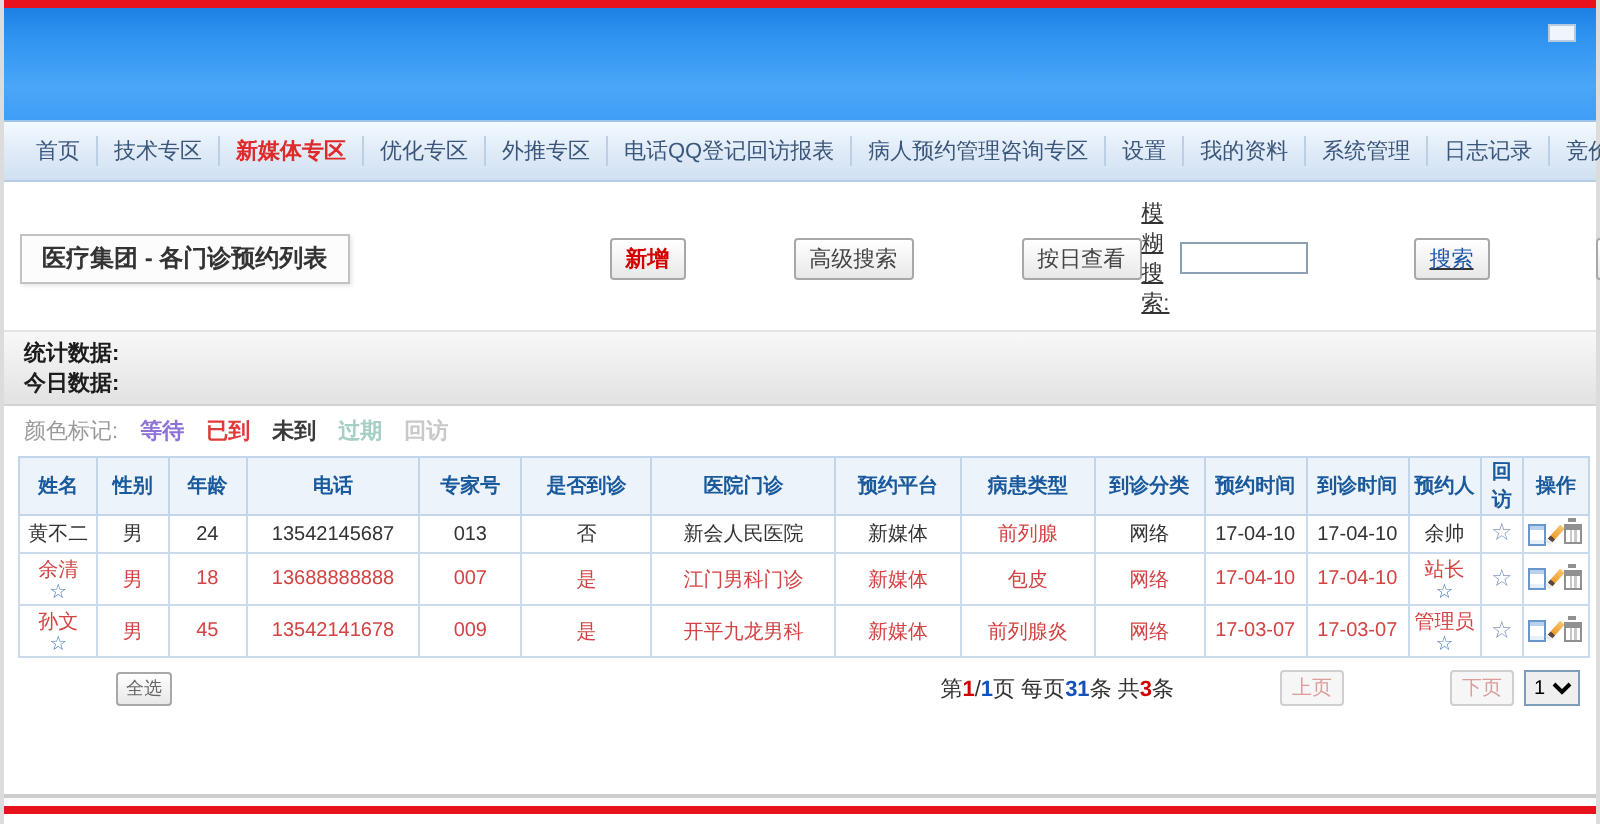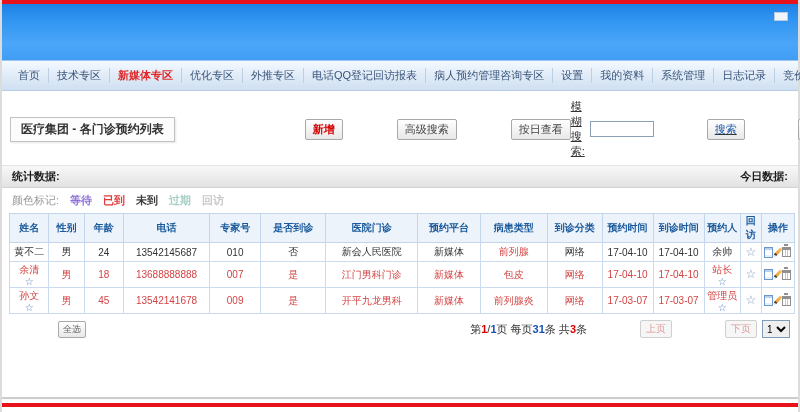--- a/index.html
+++ b/index.html
@@ -39,21 +39,21 @@
     font-family:inherit; white-space:nowrap;margin-left:48px; }
   .btn.red-text { color:#d40000; font-weight:bold; }
   .btn.blue-text { color:#1a56a8; }
   .btn.grey-text { color:#999; }
   .search-area { margin-left:auto; display:flex; align-items:center; gap:5px;
     font-size:11px; color:#333;text-decoration:underline; }
   .search-input { width:64px; height:16px; border:1px solid #8ca0b5; font-size:11px; padding:0 2px; }
 
   .stats-bar { display:flex; justify-content:space-between; margin:0; padding:3px 10px;
     background:linear-gradient(#f8f8f8,#e2e2e2); border-top:1px solid #e3e3e3;
-    border-bottom:1px solid #d2d2d2; font-size:11px; font-weight:bold; color:#1c1c1c; }
+    border-bottom:1px solid #d2d2d2; font-size:11px; font-weight:bold; color:#1c1c1c;flex-direction:column; }
 
   .legend-row { padding:5px 10px 4px 10px; font-size:11px; display:flex; gap:11px; align-items:center; }
   .legend-label { color:#999; }
   .legend-item { font-weight:bold; }
 
   .data-table { width:786px; margin:1px 7px 0 7px; border-collapse:collapse;
     table-layout:fixed; font-size:10px; border:1px solid #55739e; }
   .data-table th { background:#edf3fa; color:#1a5a9c; font-weight:bold; height:17px;
     border:1px solid #c2d5ea; padding:0 1px; }
   .data-table td { border:1px solid #cbdbee; text-align:center; padding:1px;
@@ -182,21 +182,21 @@
           </tr>
         </thead>
       <tbody id="table-body">
           <tr class="row-black">
             <td>
               <div>黄不二</div>
             </td>
             <td>男</td>
             <td>24</td>
             <td>13542145687</td>
-            <td>010</td>
+            <td>013</td>
             <td>否</td>
             <td>新会人民医院</td>
             <td>新媒体</td>
             <td style="color: rgb(211, 67, 67);">前列腺</td>
             <td>网络</td>
             <td>17-04-10</td>
             <td>17-04-10</td>
             <td>
               <div>余帅</div>
             </td>

